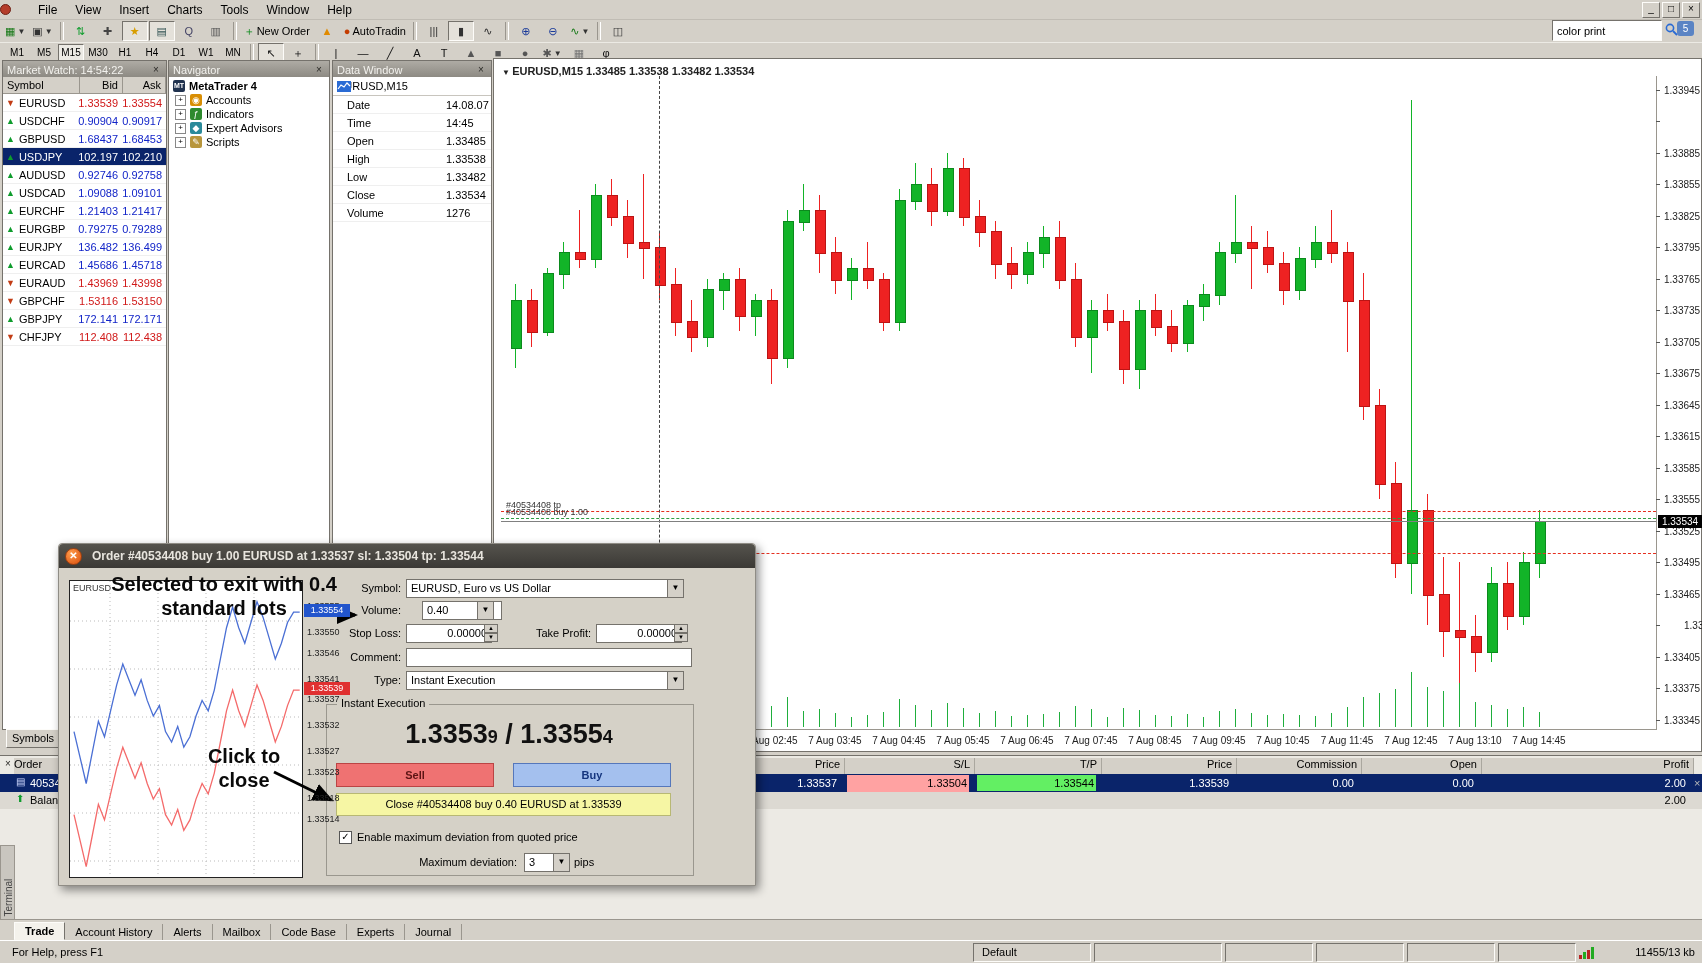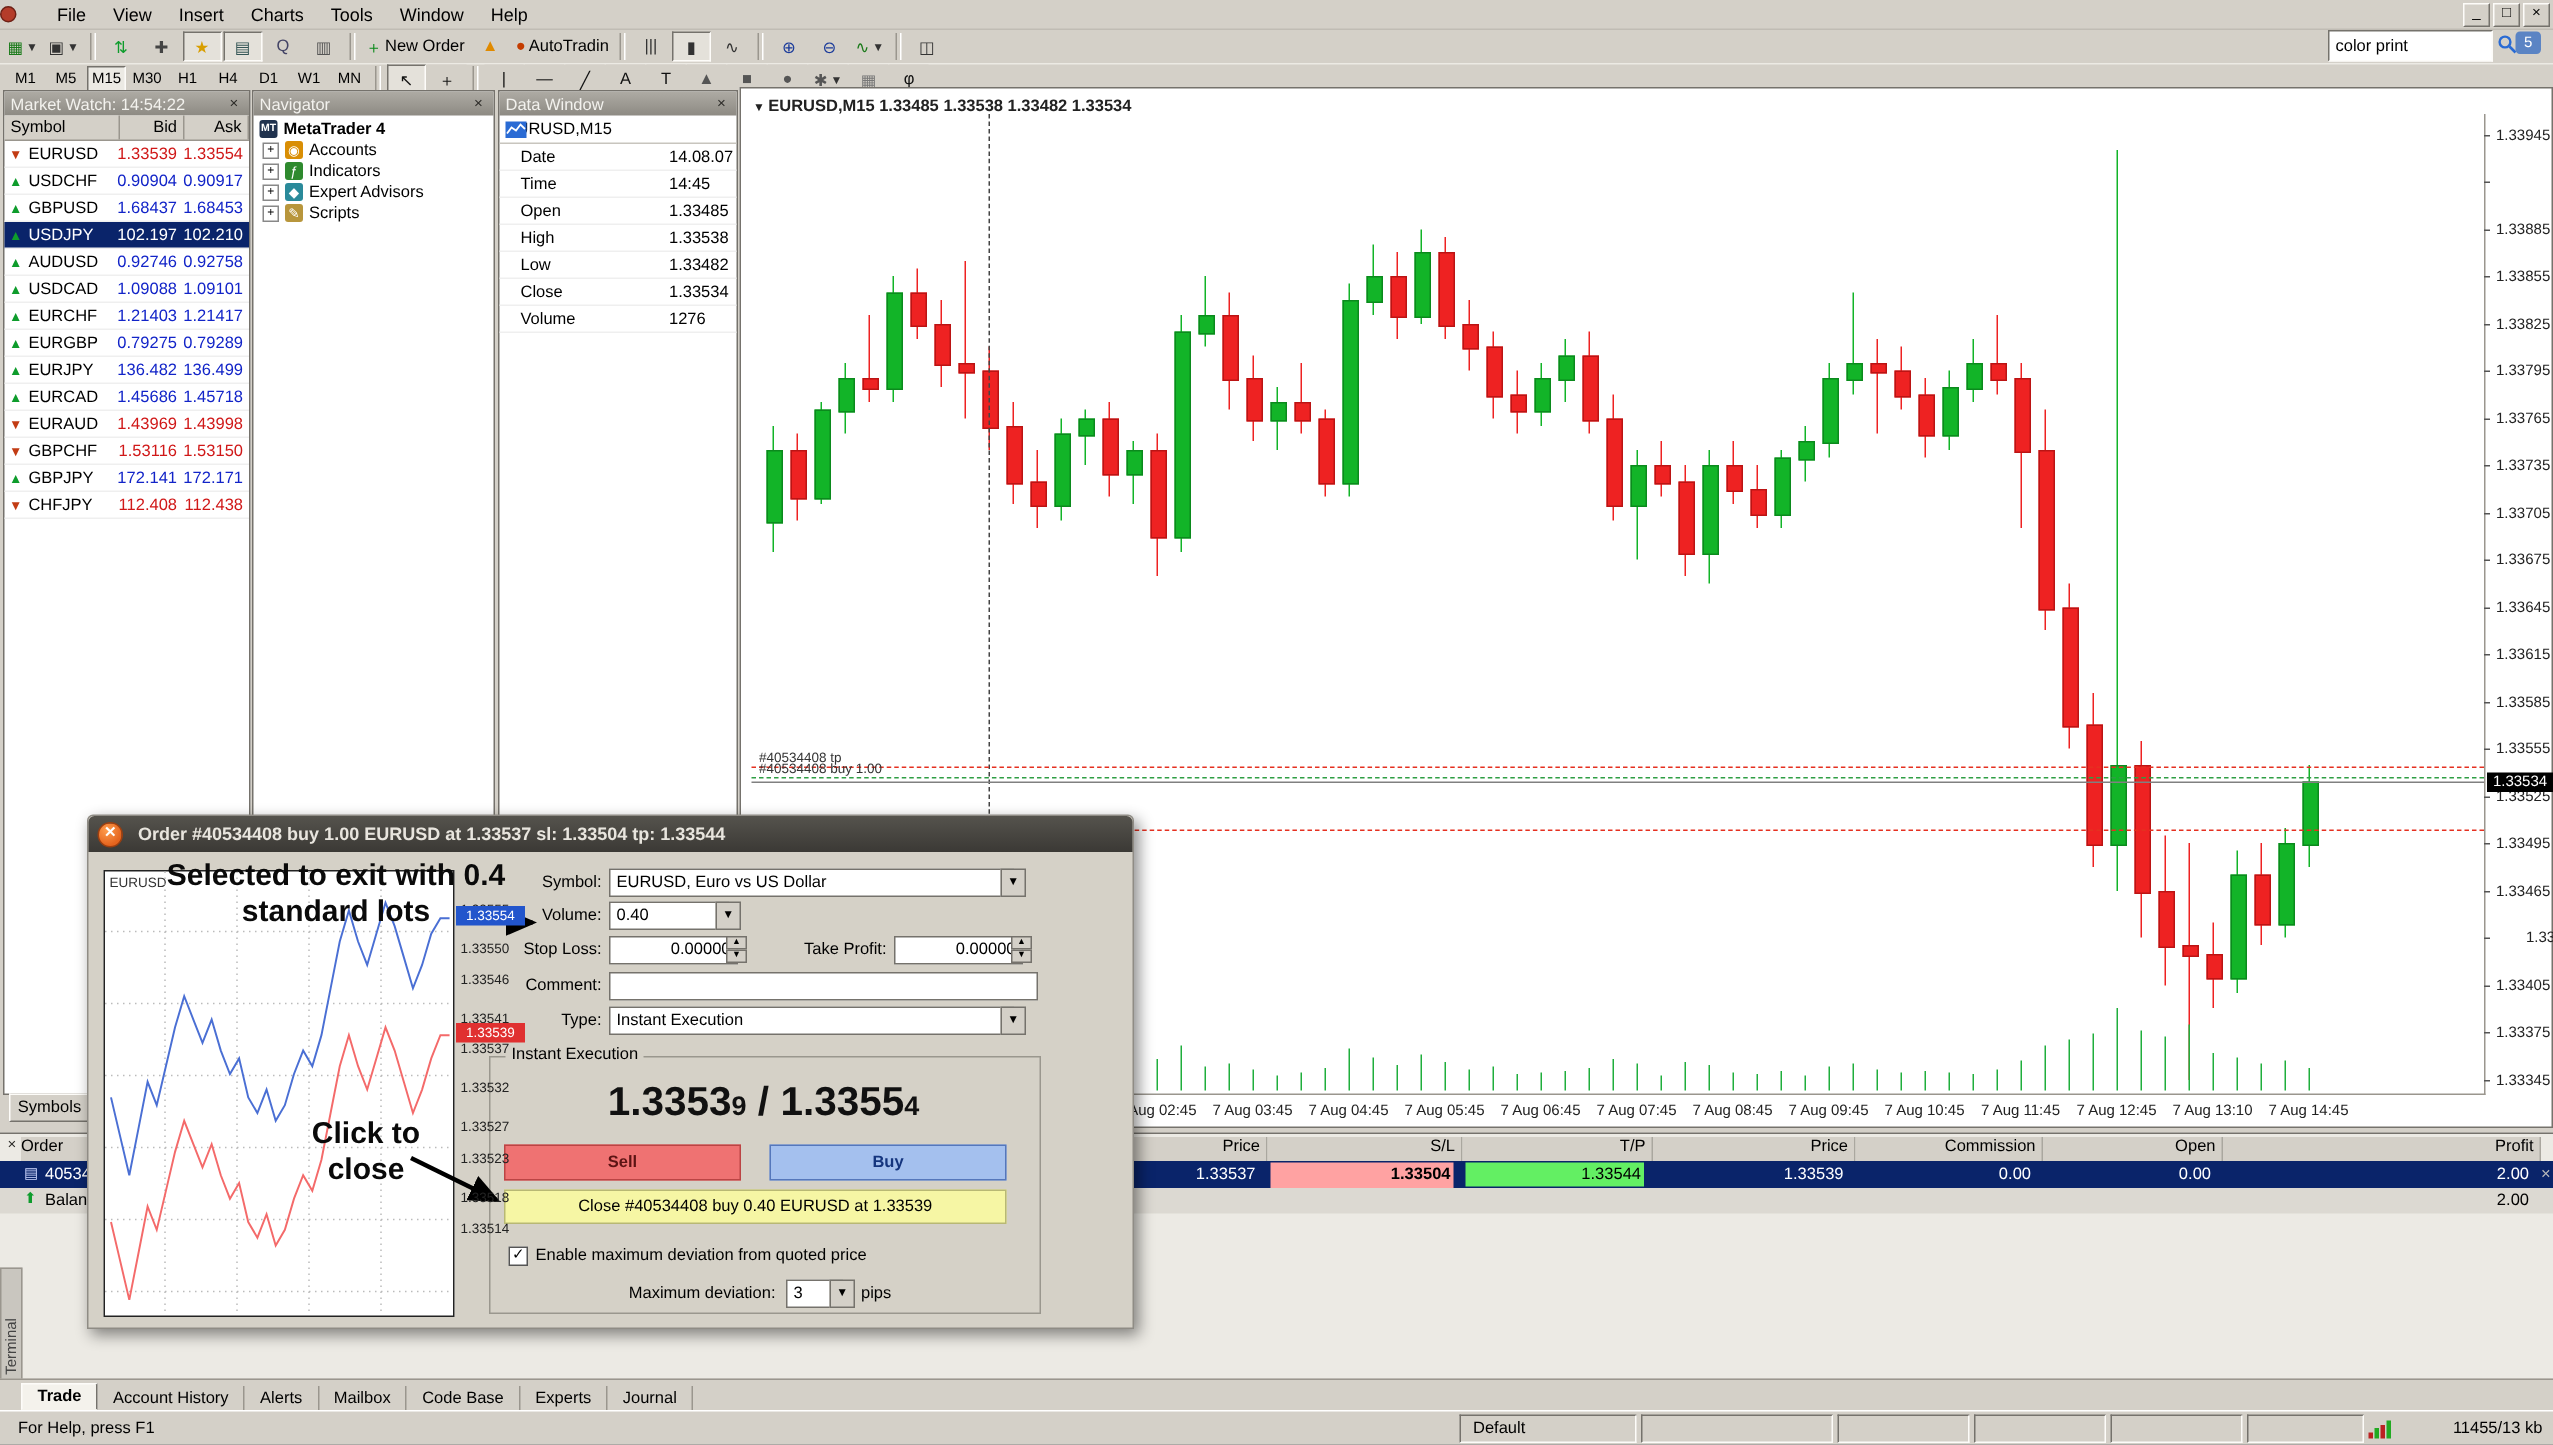--- a/index.html
+++ b/index.html
@@ -759,21 +759,21 @@
         <div class="thead" style="left: 975px; width: 122px;">T/P</div>
         <div class="thead" style="left: 1102px; width: 130px;">Price</div>
         <div class="thead" style="left: 1237px; width: 120px;">Commission</div>
         <div class="thead" style="left: 1362px; width: 115px;">Open</div>
         <div class="thead" style="left: 1482px; width: 207px;">Profit</div>
       </div>
     <div id="trow">
         <div style="position: absolute; left: 16px; top: 2px; color: rgb(207, 216, 255); font-size: 10px;">▤</div>
         <div style="position: absolute; left: 30px; line-height: 18px; color: rgb(255, 255, 255);">40534408</div>
         <div class="tcell" style="left: 692px; width: 145px;">1.33537</div>
-        <div class="tcell" style="left: 847px; width: 120px; background: rgb(255, 162, 162); color: rgb(0, 0, 0); top: 1px; height: 17px; line-height: 16px; padding-right: 2px; font-weight: bold;">1.33504</div>
+        <div class="tcell" style="left: 847px; width: 120px; background: rgb(255, 162, 162); color: rgb(0, 0, 0); top: 1px; height: 17px; line-height: 16px; padding-right: 2px;">1.33504</div>
         <div class="tcell" style="left: 977px; width: 117px; background: rgb(99, 239, 99); color: rgb(0, 0, 0); top: 1px; height: 16px; line-height: 16px; padding-right: 2px;">1.33544</div>
         <div class="tcell" style="left: 1104px; width: 125px;">1.33539</div>
         <div class="tcell" style="left: 1239px; width: 115px;">0.00</div>
         <div class="tcell" style="left: 1364px; width: 110px;">0.00</div>
         <div class="tcell" style="left: 1484px; width: 202px;">2.00</div>
         <div style="position: absolute; left: 1694px; line-height: 18px; color: rgb(187, 187, 187);">×</div>
       </div>
     <div id="brow">
         <div style="position: absolute; left: 16px; top: 1px; color: rgb(14, 156, 44); font-size: 10px;">⬆</div>
         <div style="position: absolute; left: 30px; line-height: 17px;">Balance</div>
@@ -833,21 +833,21 @@
           <polyline points="4,233.7 10.1,259.6 16.2,285.6 22.299999999999997,254.5 28.4,223.3 34.5,238.9 40.599999999999994,212.9 46.699999999999996,186.9 52.8,166.2 58.9,181.8 65,197.3 71.1,181.8 77.19999999999999,202.5 83.3,218.1 89.39999999999999,207.7 95.5,233.7 101.6,244.1 107.69999999999999,228.5 113.8,249.3 119.89999999999999,238.9 126,218.1 132.1,202.5 138.2,212.9 144.29999999999998,192.1 150.39999999999998,161.0 156.5,129.8 162.6,109.1 168.7,129.8 174.79999999999998,145.4 180.89999999999998,124.6 187,103.9 193.1,119.4 199.2,140.2 205.29999999999998,161.0 211.39999999999998,145.4 217.5,124.6 223.6,109.1 229.7,109.1" fill="none" stroke="#f46a6a" stroke-width="1.3"></polyline>
         </svg>
     </div>
     <div id="miniscale"></div>
 
     <div class="flabel" style="left:242px;top:38px;width:100px">Symbol:</div>
     <div class="fin" style="left:347px;top:35px;width:260px;height:15px">EURUSD, Euro vs US Dollar</div>
     <div class="ddbtn" style="left:608px;top:35px;height:17px">▼</div>
 
     <div class="flabel" style="left:242px;top:60px;width:100px">Volume:</div>
-    <div class="fin" style="left:347px;top:57px;width:70px;height:15px">0.40</div>
+    <div class="fin" style="left:363px;top:57px;width:70px;height:15px">0.40</div>
     <div class="ddbtn" style="left:418px;top:57px;height:17px">▼</div>
 
     <div class="flabel" style="left:242px;top:83px;width:100px">Stop Loss:</div>
     <div class="fin" style="left:347px;top:80px;width:76px;height:15px;text-align:right">0.00000</div>
     <div class="spin" style="left:425px;top:80px">
         <i>▲</i>
         <i>▼</i>
       </div>
     <div class="flabel" style="left:432px;top:83px;width:100px">Take Profit:</div>
     <div class="fin" style="left:537px;top:80px;width:76px;height:15px;text-align:right">0.00000</div>

